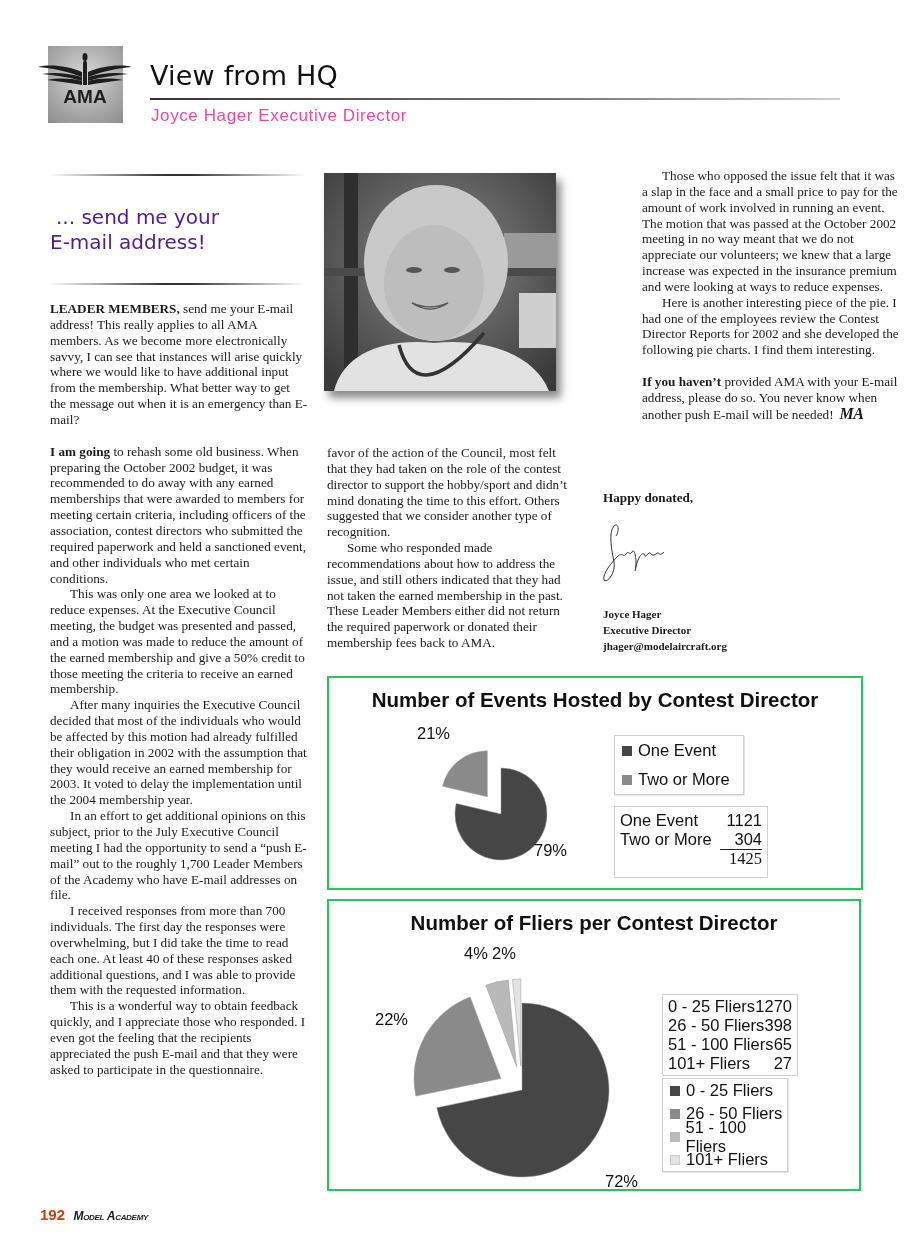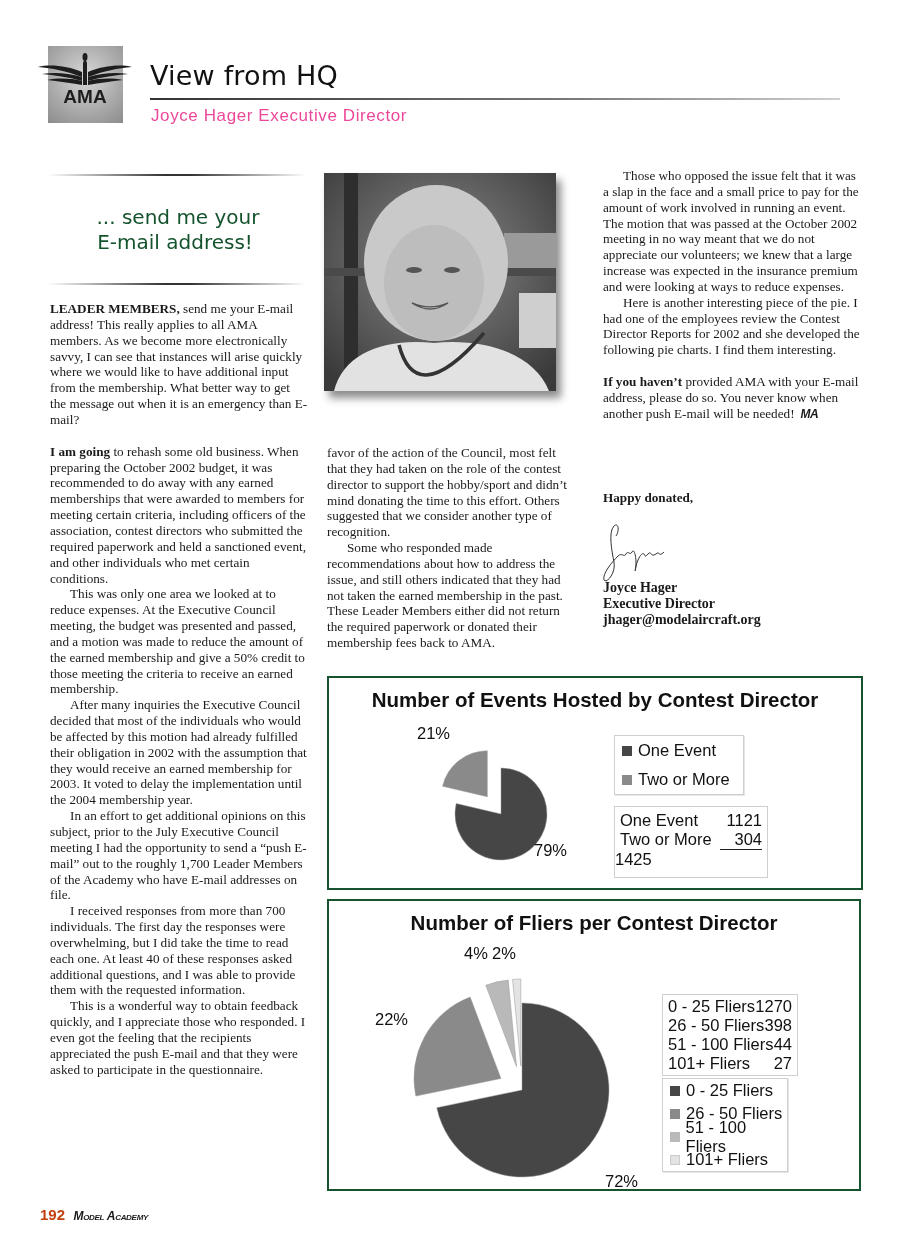--- a/index.html
+++ b/index.html
@@ -8,53 +8,53 @@
   
   .logo { position: absolute; left: 38px; top: 46px; width: 94px; height: 78px; }
   .logo-box { position: absolute; left: 10px; top: 0; width: 75px; height: 77px; background: radial-gradient(circle at 50% 40%, #d8d8d8 0%, #a9a9a9 60%, #8c8c8c 100%); }
   .logo svg { position: absolute; left: 0; top: 0; }
   .header-title { position: absolute; left: 150px; top: 60px; font-family: "DejaVu Sans", sans-serif; font-size: 27px; font-weight: normal; color: #111; letter-spacing: 0.2px; }
   .header-rule { position: absolute; left: 150px; top: 98px; width: 690px; height: 2px; background: linear-gradient(to right, #333 0%, #777 60%, #cfcfcf 100%); }
   .header-sub { position: absolute; left: 151px; top: 106px; font-family: "Liberation Sans", sans-serif; font-size: 17px; color: #ec4899; letter-spacing: 0.6px; }
 
   
   .rule-fade { position: absolute; height: 2px; background: linear-gradient(to right, #fff 0%, #333 45%, #333 55%, #fff 100%); }
-  .pull-quote { position: absolute; left: 50px; top: 205px; width: 250px; font-family: "DejaVu Sans", sans-serif; font-size: 20px; line-height: 25px; color: #14532d; text-align: center; }
+  .pull-quote { position: absolute; left: 50px; top: 205px; width: 250px; font-family: "DejaVu Sans", sans-serif; font-size: 20px; line-height: 25px; color: #4c1d95; }
 
   
   .col { position: absolute; font-size: 13.2px; line-height: 15.85px; text-align: left; }
   .col p { margin: 0; }
   .col p.indent { text-indent: 20px; }
   .col .gap { height: 16px; }
   .col b { font-weight: bold; }
   .col1 { left: 50px; width: 258px; }
   .col2 { left: 327px; width: 250px; }
   .col3 { left: 603px; width: 262px; }
-  .ma-mark { font-family: Liberation Sans, sans-serif; font-style: italic; font-weight: bold; font-size: 12px; margin-left: 6px; letter-spacing: -0.5px; }
+  .ma-mark { font-family: Liberation Serif, serif; font-style: italic; font-weight: bold; font-size: 16px; margin-left: 6px; letter-spacing: -0.5px; }
 
   
   .photo { position: absolute; left: 324px; top: 173px; width: 232px; height: 218px; background: #6b6b6b; box-shadow: 5px 7px 8px rgba(0,0,0,0.45); overflow: hidden; }
 
   
   .sig-closing { position: absolute; left: 603px; top: 490px; font-weight: bold; font-size: 13.2px; }
   .signature { position: absolute; left: 600px; top: 522px; }
-  .sig-name { position: absolute; left: 603px; top: 580px; font-weight: bold; font-size: 14px; line-height: 16px; }
-
-  
-  .chart-box { position: absolute; border: 2px solid #14532d; background: #fff; font-family: "Liberation Sans", sans-serif; }
+  .sig-name { position: absolute; left: 603px; top: 606px; font-weight: bold; font-size: 11px; line-height: 16px; }
+
+  
+  .chart-box { position: absolute; border: 2px solid #22c55e; background: #fff; font-family: "Liberation Sans", sans-serif; }
   .chart1 { left: 327px; top: 676px; width: 532px; height: 210px; }
   .chart2 { left: 327px; top: 899px; width: 530px; height: 288px; }
   .chart-title { position: absolute; left: 0; right: 0; text-align: center; font-weight: bold; font-size: 20.5px; color: #111; }
   .chart-svg { position: absolute; left: 0; top: 0; }
   .legend-box { position: absolute; border: 1px solid #cfcfcf; background: #fff; font-size: 16.5px; color: #111; box-shadow: 1px 1px 0 #e6e6e6; }
   .legend-item { display: flex; align-items: center; height: 29px; padding-left: 7px; }
   .legend-swatch { width: 10px; height: 10px; margin-right: 6px; display: inline-block; }
   .counts-box { position: absolute; border: 1px solid #cfcfcf; background: #fff; font-size: 16.5px; color: #111; }
   .count-row { display: flex; justify-content: space-between; line-height: 19px; padding: 0 5px; }
-  .count-total { padding-right: 5px; line-height: 18px; }
+  .count-total { text-align: right; padding-right: 5px; line-height: 18px; font-family: Liberation Serif, serif; }
   .underline-num { border-bottom: 1px solid #222; }
 
   
   .footer { position: absolute; left: 40px; top: 1206px; font-family: "Liberation Sans", sans-serif; }
   .footer-page { font-weight: bold; font-size: 15px; color: #c2410c; }
   .footer-mag { font-weight: bold; font-style: italic; font-size: 12px; margin-left: 4px; font-variant: small-caps; letter-spacing: -0.3px; }
 </style>
 </head>
 <body>
 
@@ -117,21 +117,21 @@
     <path d="M10 218 C 20 180, 60 165, 110 170 C 160 165, 210 180, 225 218 z" fill="#e2e2e2"></path>
     <path d="M75 172 C 85 210, 110 218, 160 160" fill="none" stroke="#333" stroke-width="3.5"></path>
   </svg>
 </div>
 
 <div class="col col2" style="top:445px;">
   <p>favor of the action of the Council, most felt that they had taken on the role of the contest director to support the hobby/sport and didn’t mind donating the time to this effort. Others suggested that we consider another type of recognition.</p>
   <p class="indent">Some who responded made recommendations about how to address the issue, and still others indicated that they had not taken the earned membership in the past. These Leader Members either did not return the required paperwork or donated their membership fees back to AMA.</p>
 </div>
 
-<div class="col col3" style="top:168px;">
+<div class="col col3" style="top:168px;margin-left:39px;">
   <p class="indent">Those who opposed the issue felt that it was a slap in the face and a small price to pay for the amount of work involved in running an event. The motion that was passed at the October 2002 meeting in no way meant that we do not appreciate our volunteers; we knew that a large increase was expected in the insurance premium and were looking at ways to reduce expenses.</p>
   <p class="indent">Here is another interesting piece of the pie. I had one of the employees review the Contest Director Reports for 2002 and she developed the following pie charts. I find them interesting.</p>
   <div class="gap"></div>
   <p><b>If you haven’t</b><span> provided AMA with your E-mail address, please do so. You never know when another push E-mail will be needed!</span><span class="ma-mark">MA</span></p>
 </div>
 
 <div class="sig-closing">Happy donated,</div>
 <div class="signature">
   <svg width="80" height="70" viewBox="0 0 80 70">
     <path d="M14 4 C 8 10, 12 30, 14 40 C 16 52, 6 62, 4 58 C 2 52, 12 40, 18 34 C 22 30, 24 36, 26 32 C 28 28, 30 34, 32 30 C 34 26, 36 34, 36 40 C 36 50, 34 52, 36 44 C 38 36, 42 30, 44 32 C 46 34, 44 36, 48 32 C 52 28, 50 36, 56 32 C 60 28, 58 36, 64 30" fill="none" stroke="#333" stroke-width="1"></path>
@@ -191,21 +191,21 @@
     <div class="count-row">
         <span>0 - 25 Fliers</span>
         <span>1270</span>
       </div>
     <div class="count-row">
         <span>26 - 50 Fliers</span>
         <span>398</span>
       </div>
     <div class="count-row">
         <span>51 - 100 Fliers</span>
-        <span>44</span>
+        <span>65</span>
       </div>
     <div class="count-row">
         <span>101+ Fliers</span>
         <span>27</span>
       </div>
   </div>
   <div class="legend-box" style="left:333px; top:177px; width:124px;">
     <div class="legend-item" style="height:23px;">
         <span class="legend-swatch" style="background:#464646"></span>
         <span>0 - 25 Fliers</span>

